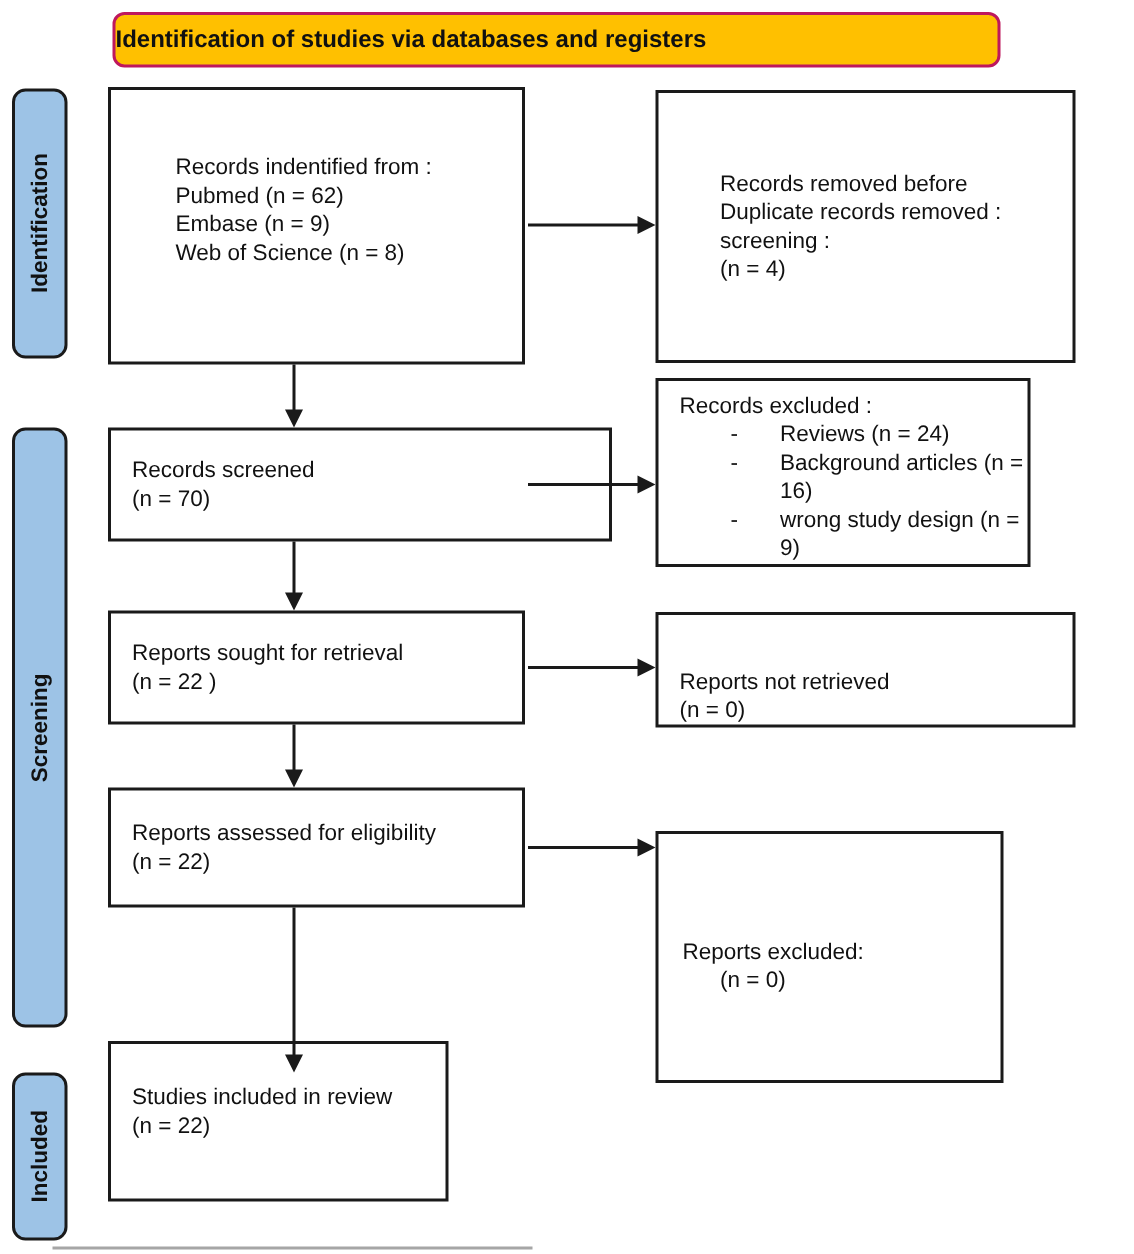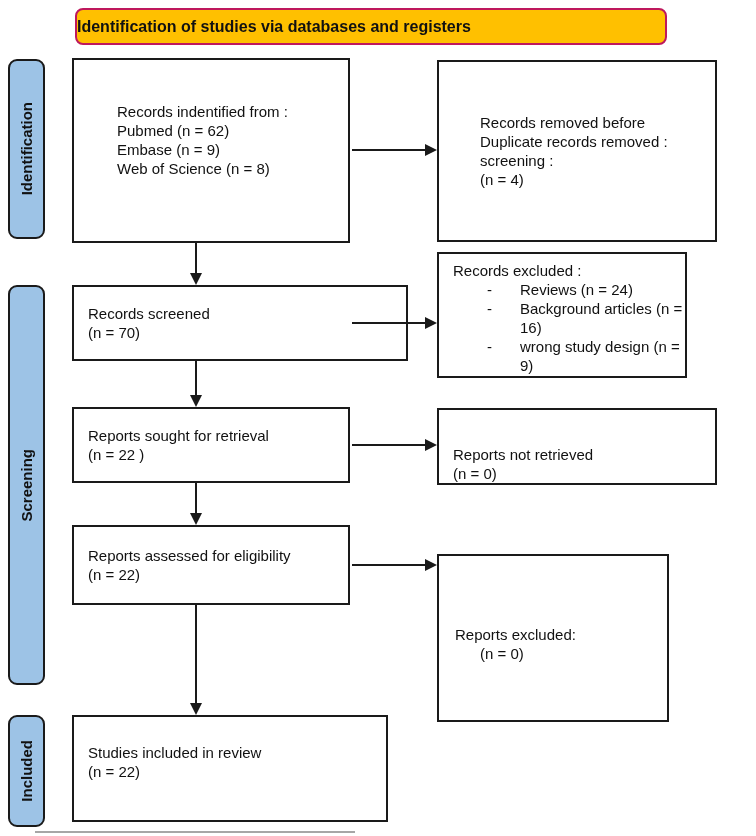--- a/index.html
+++ b/index.html
@@ -57,21 +57,21 @@
     display: flex; flex-direction: column; justify-content: center;
   }
   #box-records-identified   { left: 72px;  top: 58px;  width: 278px; height: 185px; padding-left: 43px; padding-bottom: 22px; }
   #box-records-removed      { left: 437px; top: 60px;  width: 280px; height: 182px; padding-left: 41px; padding-right: 6px; }
   #box-records-screened     { left: 72px;  top: 285px; width: 336px; height: 76px;  padding-left: 14px; }
   #box-records-excluded     { left: 437px; top: 252px; width: 250px; height: 126px; padding-left: 14px; padding-top: 6px; }
   #box-reports-sought       { left: 72px;  top: 407px; width: 278px; height: 76px;  padding-left: 14px; }
   #box-reports-not-retrieved{ left: 437px; top: 408px; width: 280px; height: 77px;  padding-left: 14px; justify-content: flex-end; }
   #box-reports-assessed     { left: 72px;  top: 525px; width: 278px; height: 80px;  padding-left: 14px; }
   #box-reports-excluded     { left: 437px; top: 525px; width: 232px; height: 168px; padding-left: 16px; padding-top: 12px; margin-top: 29px; }
-  #box-studies-included     { left: 72px;  top: 715px; width: 316px; height: 107px; padding-left: 14px; padding-bottom: 13px; }
+  #box-studies-included     { left: 72px;  top: 694px; width: 227px; height: 107px; padding-left: 14px; padding-bottom: 13px; }
 
   .bline { white-space: pre; }
   .indent { padding-left: 25px; }
 
   .li { display: flex; }
   .li .dash { margin-left: 34px; width: 33px; flex: 0 0 auto; }
 
   
   .hline { position: absolute; height: 2px; background: #1A1A1A; }
   .vline { position: absolute; width: 2px;  background: #1A1A1A; }

